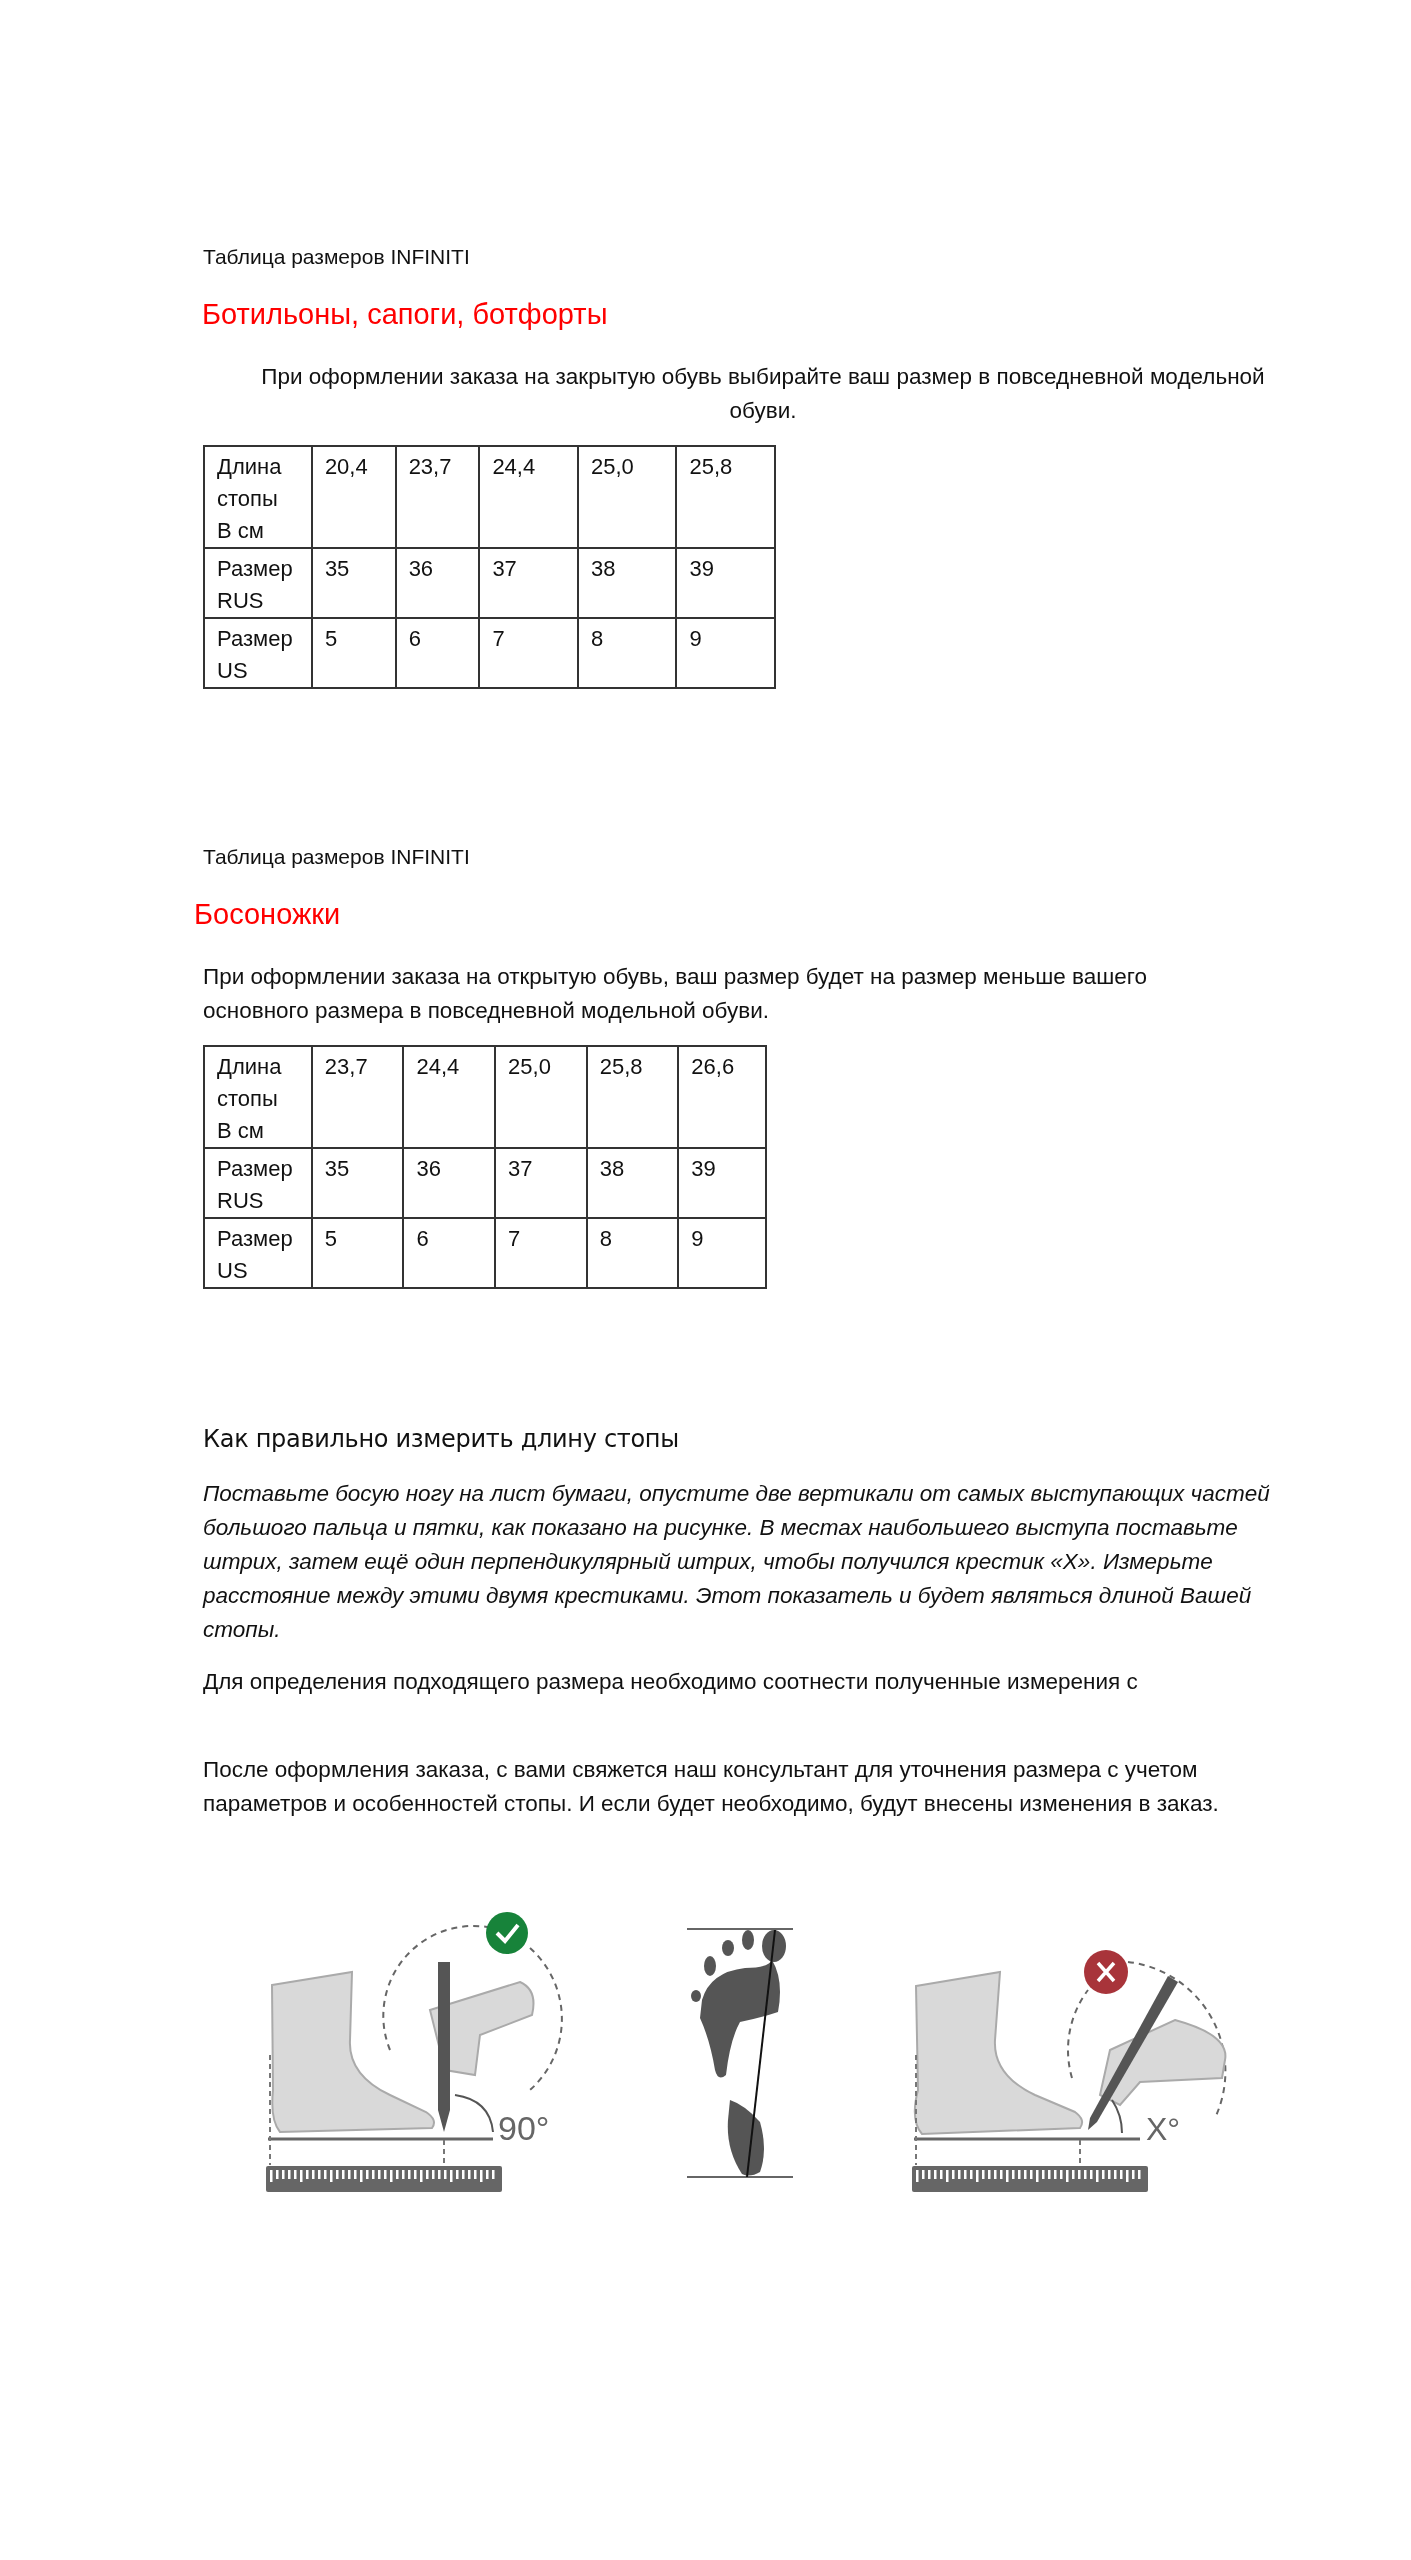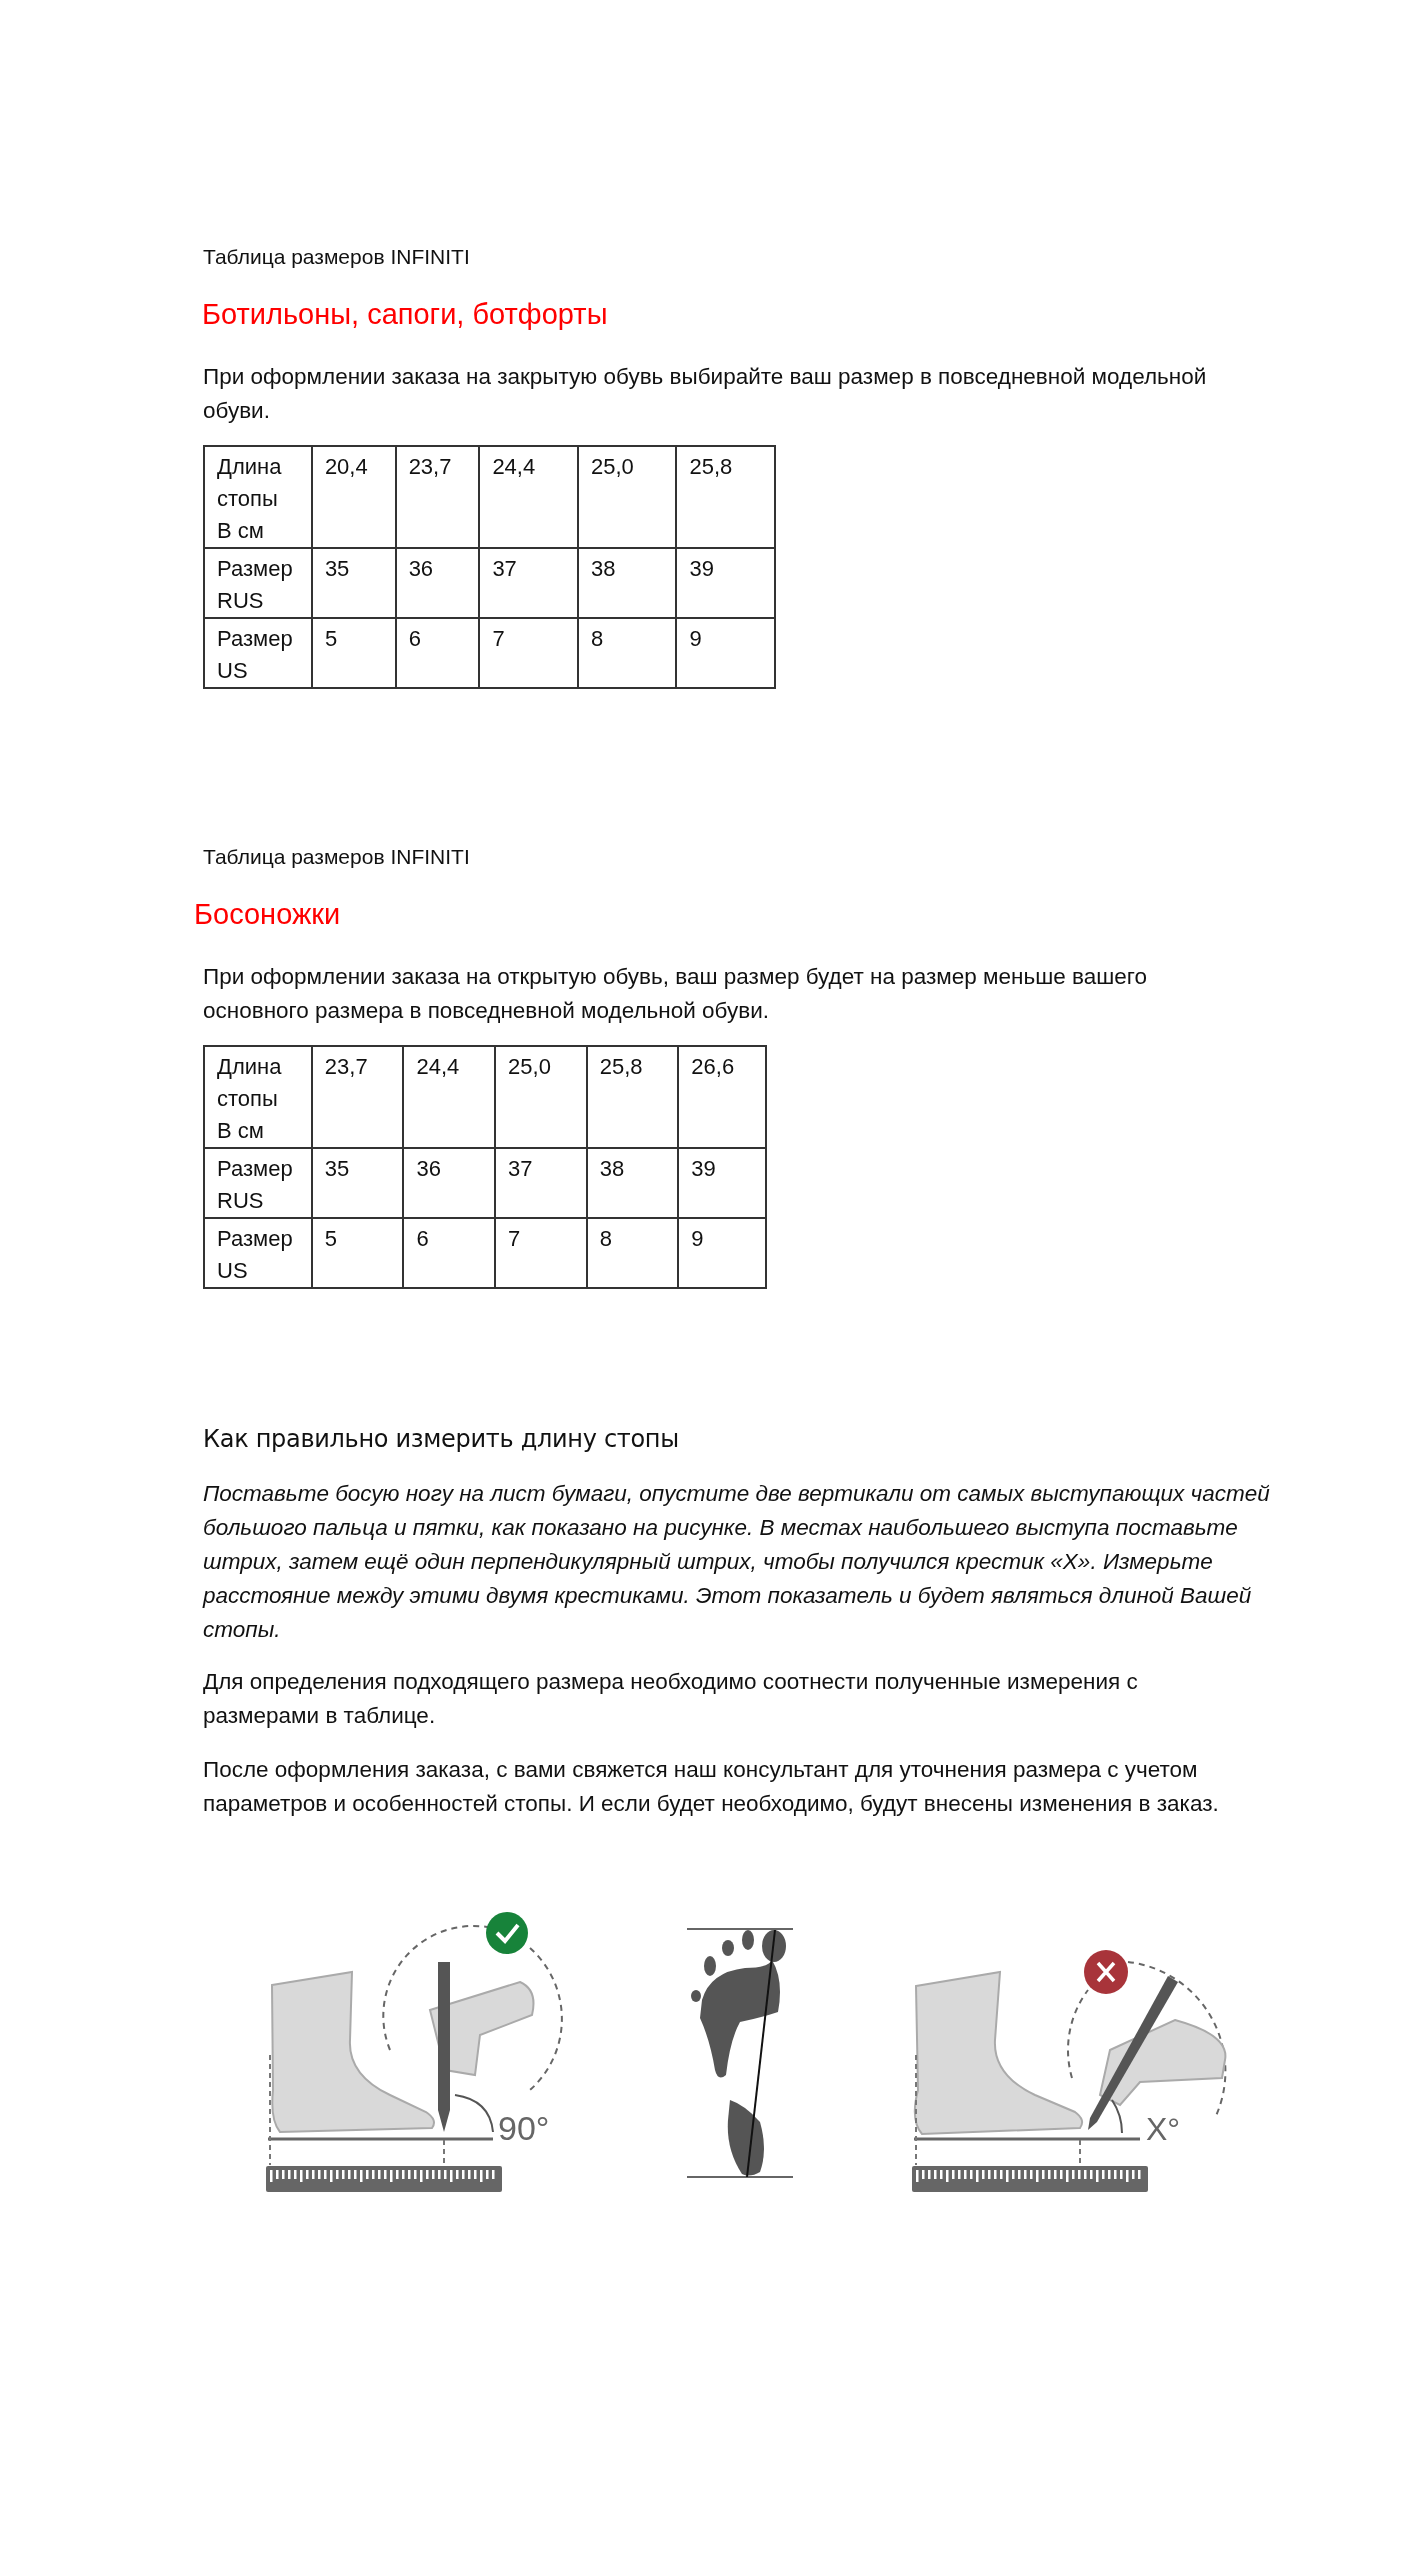--- a/index.html
+++ b/index.html
@@ -12,21 +12,21 @@
   .subhead { font-size:24px; color:#111; font-family:"DejaVu Sans", sans-serif; letter-spacing:-0.3px; }
   table.size { position:absolute; border-collapse:collapse; font-size:22px; color:#111; }
   table.size td { border:2px solid #333; vertical-align:top; padding:4px 10px 0 12px; line-height:32px; box-sizing:border-box; }
   .fig { position:absolute; }
 </style>
 </head>
 <body>
 
 <div class="abs caption" style="left:203px;top:245px;">Таблица размеров INFINITI</div>
 <div class="abs heading-red" style="left:202px;top:298px;">Ботильоны, сапоги, ботфорты</div>
-<div class="abs para" style="left:203px;top:360px;">
+<div class="abs para" style="left:203px;top:360px;text-align:center;">
   <div>При оформлении заказа на закрытую обувь выбирайте ваш размер в повседневной модельной</div>
   <div>обуви.</div>
 </div>
 
 <table class="size" style="left:203px;top:445px;width:573px;">
   <colgroup>
       <col style="width:108px">
       <col style="width:84px">
       <col style="width:84px">
       <col style="width:99px">
@@ -128,21 +128,20 @@
 <div class="abs subhead" style="left:203px;top:1425px;">Как правильно измерить длину стопы</div>
 <div class="abs para" style="left:203px;top:1477px;font-style:italic;">
   <div>Поставьте босую ногу на лист бумаги, опустите две вертикали от самых выступающих частей</div>
   <div>большого пальца и пятки, как показано на рисунке. В местах наибольшего выступа поставьте</div>
   <div>штрих, затем ещё один перпендикулярный штрих, чтобы получился крестик «Х». Измерьте</div>
   <div>расстояние между этими двумя крестиками. Этот показатель и будет являться длиной Вашей</div>
   <div>стопы.</div>
 </div>
 <div class="abs para" style="left:203px;top:1665px;">
   <div>Для определения подходящего размера необходимо соотнести полученные измерения с</div>
-  <div>размерами в таблице.</div>
 </div>
 <div class="abs para" style="left:203px;top:1753px;width:1180px;">
   <div>После оформления заказа, с вами свяжется наш консультант для уточнения размера с учетом</div>
   <div>параметров и особенностей стопы. И если будет необходимо, будут внесены изменения в заказ.</div>
 </div>
 
 <svg class="fig" style="left:240px;top:1900px;" width="340" height="320" viewBox="0 0 340 320">
   <path d="M150,150 A90,90 0 0 1 260,30" fill="none" stroke="#666" stroke-width="2" stroke-dasharray="6,5"></path>
   <path d="M290,48 A95,95 0 0 1 290,190" fill="none" stroke="#666" stroke-width="2" stroke-dasharray="6,5"></path>
   <path d="M32,85 L112,72 L110,140 Q108,175 150,195 L186,212 Q198,220 192,228 L40,232 Q30,220 33,190 Z" fill="#d9d9d9" stroke="#aaa" stroke-width="2"></path>

